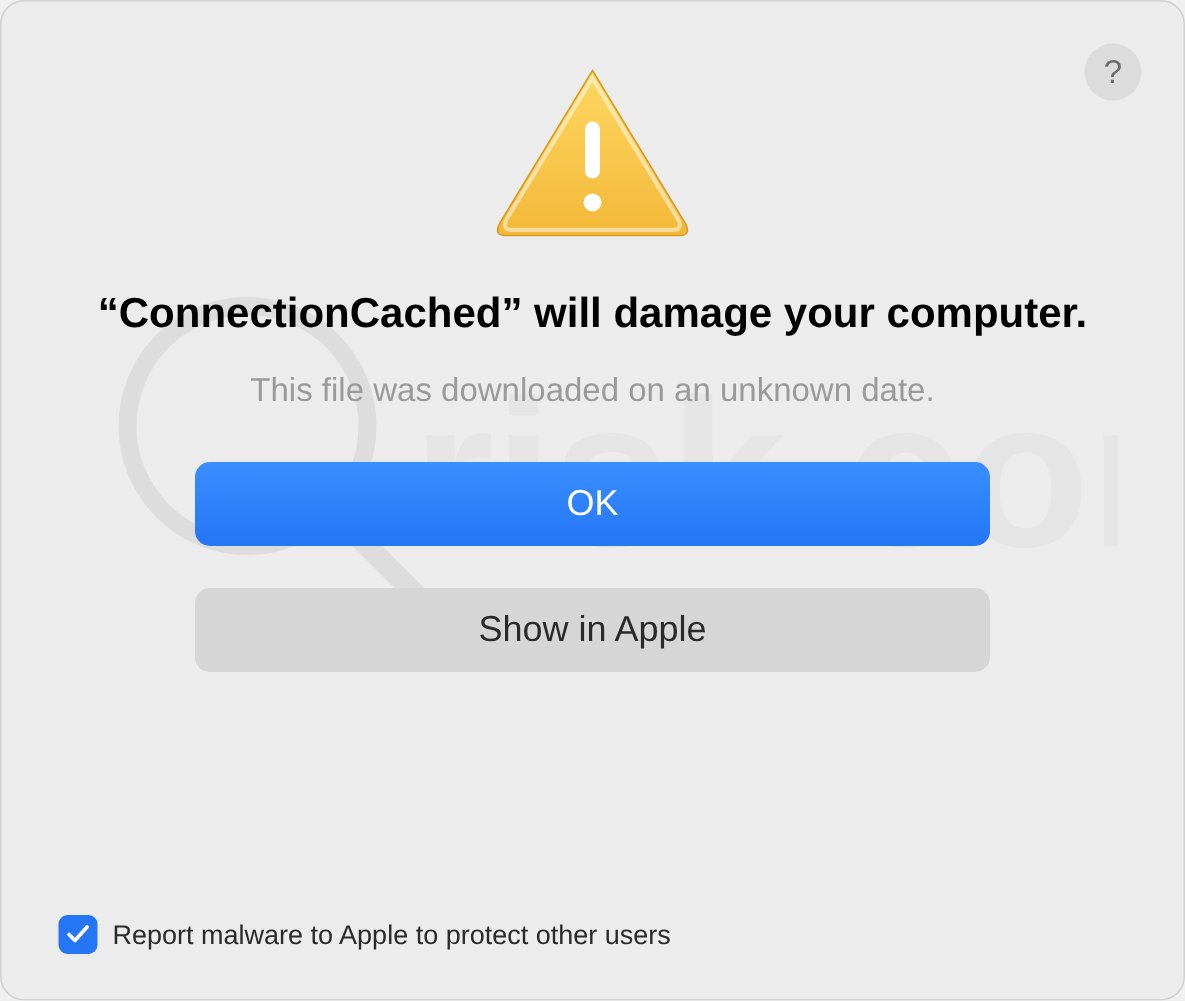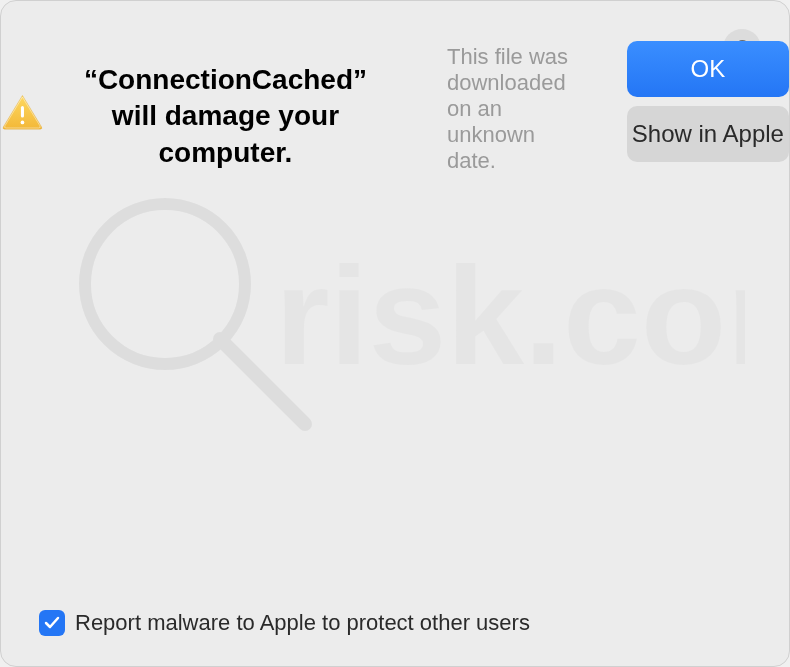--- a/index.html
+++ b/index.html
@@ -63,21 +63,21 @@
       font-size: 22px;
       color: #9a9a9a;
       text-align: left;
       margin-bottom: 35px;
       padding: 0 40px;
     }
     .button-container {
       width: 530px;
       display: flex;
       flex-direction: column;
-      gap: 9px;
+      gap: 28px;
       margin-bottom: 50px;
     }
     .btn {
       width: 100%;
       height: 56px;
       border-radius: 10px;
       font-size: 24px;
       font-weight: 400;
       border: none;
       cursor: pointer;
@@ -106,39 +106,39 @@
       display: flex;
       align-items: center;
       justify-content: center;
       cursor: pointer;
     }
     .checkbox svg {
       width: 18px;
       height: 18px;
     }
     .checkbox-label {
-      font-size: 22px;
+      font-size: 18px;
       color: #2a2a2a;
     }
     .watermark {
       position: absolute;
       top: 50%;
       left: 50%;
       transform: translate(-50%, -50%);
       pointer-events: none;
       opacity: 0.06;
       width: 700px;
       z-index: 0;
     }
     .content-layer {
       position: relative;
       z-index: 1;
       width: 100%;
       display: flex;
-      flex-direction: row;
+      flex-direction: column;
       align-items: center;
     }
   </style>
 </head>
 <body>
 
 <div class="dialog">
 
   <svg class="watermark" viewBox="0 0 700 400">
     <circle cx="120" cy="150" r="80" fill="none" stroke="#000" stroke-width="12"></circle>

